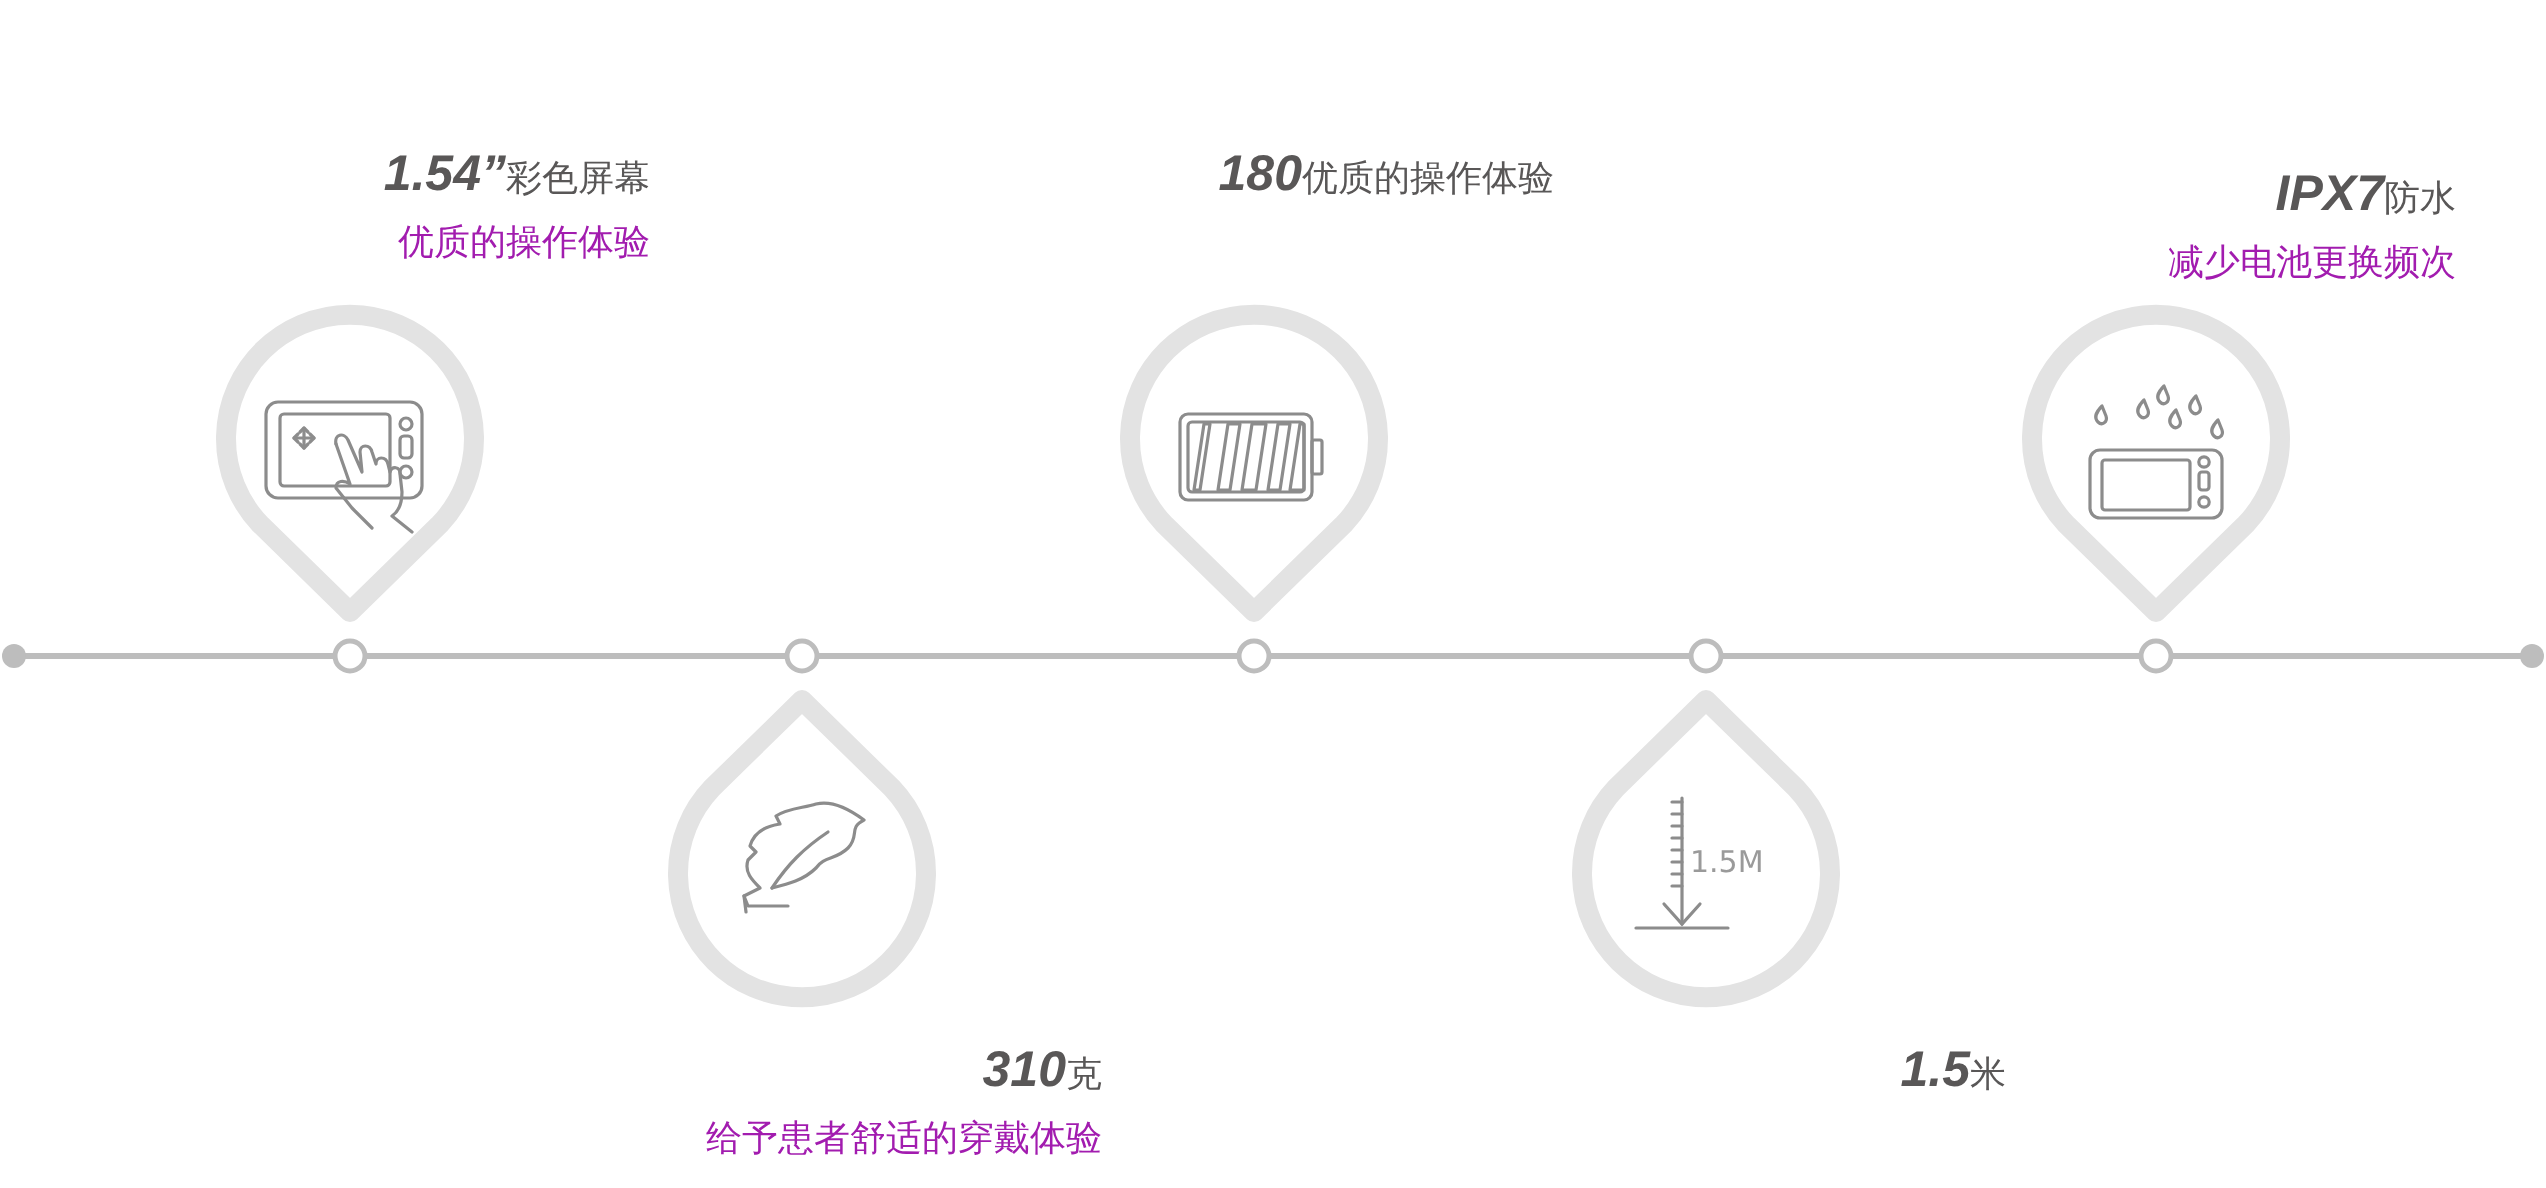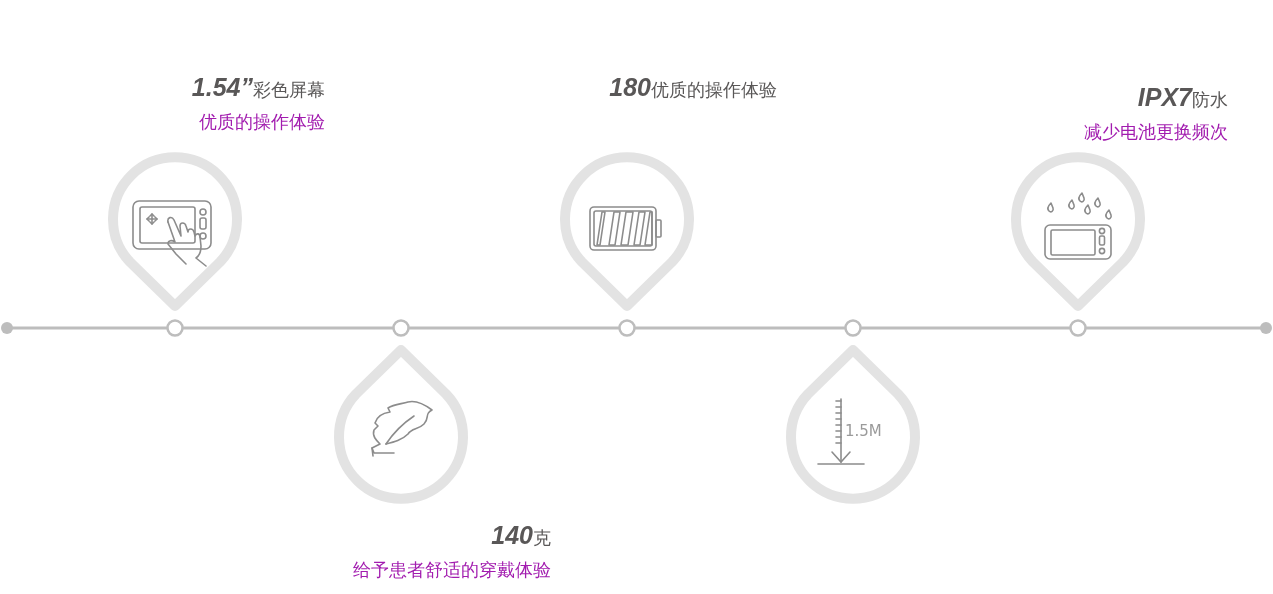--- a/index.html
+++ b/index.html
@@ -166,19 +166,22 @@
 
 <div class="feature-text" style="left:1078px; top:85px;">
   <span class="feature-title">
     <span class="num">IPX7</span><span class="unit">防水</span>
   </span>
   <span class="feature-desc">减少电池更换频次</span>
 </div>
 
 <div class="feature-text" style="left:401px; top:523px;">
   <span class="feature-title">
-    <span class="num">140</span><span class="unit">克</span>
+    <span class="num">310</span><span class="unit">克</span>
   </span>
   <span class="feature-desc">给予患者舒适的穿戴体验</span>
 </div>
 
 <div class="feature-text" style="left:853px; top:523px;">
+  <span class="feature-title">
+    <span class="num">1.5</span><span class="unit">米</span>
+  </span>
 </div>
 
 </body></html>

